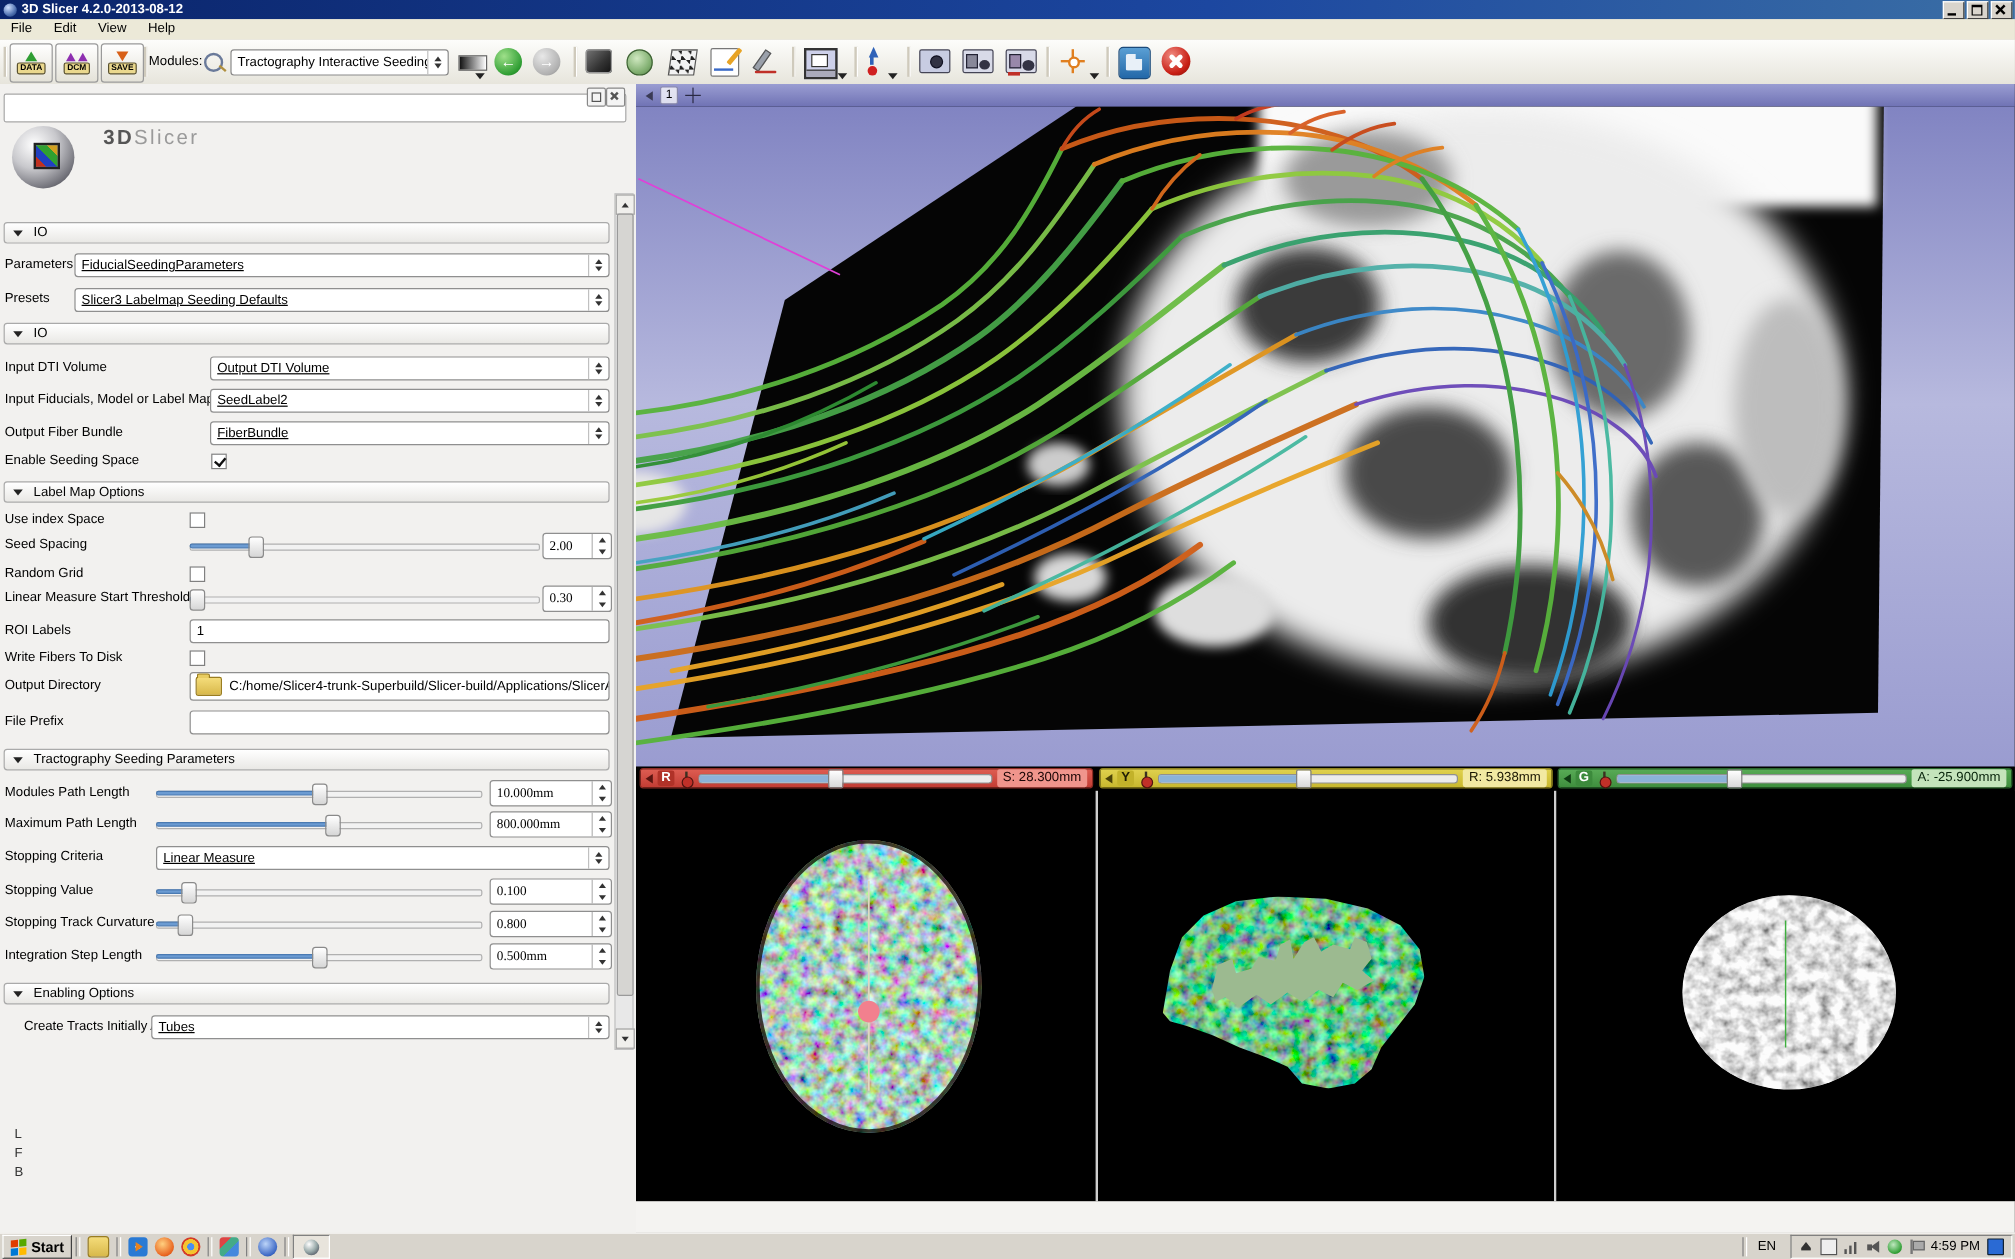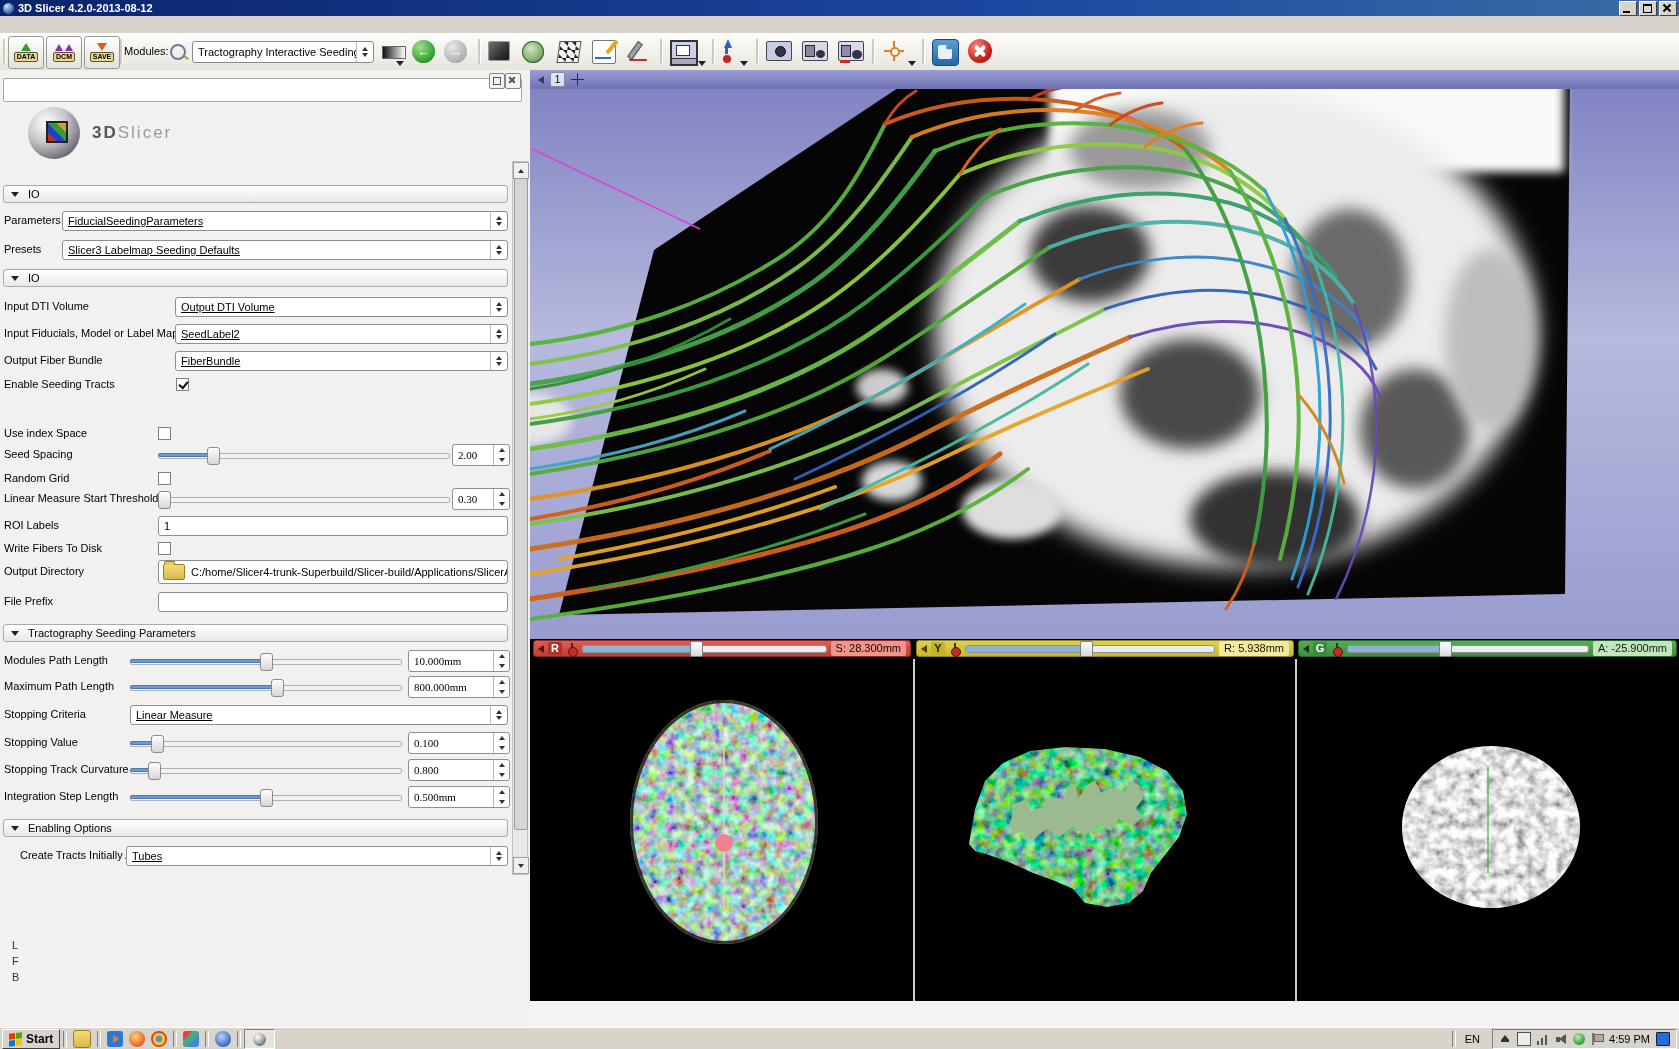--- a/index.html
+++ b/index.html
@@ -46,21 +46,21 @@
   .caret{width:0;height:0;border-left:4px solid transparent;border-right:4px solid transparent;border-top:5px solid #222;}
   .ticon{position:absolute;top:7px;}
   .circle-btn{width:23px;height:23px;border-radius:50%;display:flex;align-items:center;justify-content:center;color:#fff;font-weight:bold;font-size:13px;}
   
   #panel{position:absolute;left:0;top:70px;width:530px;height:957px;background:#f2f1ef;border-right:1px solid #b8b4a8;}
   #panel-topstrip{position:absolute;left:3px;top:8px;width:517px;height:22px;background:#fff;border:1px solid #a8a8a8;border-radius:2px;}
   .minibtn{position:absolute;top:3px;width:14px;height:14px;border:1px solid #888;border-radius:2px;background:#f4f4f4;}
   .minibtn.pop::after{content:"";position:absolute;left:3px;top:3px;width:6px;height:6px;border:1px solid #555;}
   .minibtn.cls::before,.minibtn.cls::after{content:"";position:absolute;left:2px;top:5px;width:8px;height:2px;background:#555;}
   .minibtn.cls::before{transform:rotate(45deg);} .minibtn.cls::after{transform:rotate(-45deg);}
-  #logo{position:absolute;left:28px;top:35px;height:56px;display:flex;align-items:center;gap:12px;}
+  #logo{position:absolute;left:10px;top:35px;height:56px;display:flex;gap:24px;}
   #logo-sphere{width:52px;height:52px;border-radius:50%;
     background:radial-gradient(circle at 35% 30%,#ffffff,#c8c8cc 40%,#707078 75%,#2a2a30);position:relative;}
   #logo-sphere::after{content:"";position:absolute;left:18px;top:14px;width:18px;height:18px;
     background:linear-gradient(45deg,#c03020 25%,#2040c0 25% 50%,#30a030 50% 75%,#d0a020 75%);border:2px solid #222;}
   #logo-text{font-size:17px;letter-spacing:2px;color:#9a9a9a;}
   #logo-text b{color:#555;font-weight:bold;}
   .hdr{position:absolute;left:3px;width:505px;height:18px;background:linear-gradient(#ffffff,#e9e8e5);
     border:1px solid #aaa;border-radius:3px;display:flex;align-items:center;padding-left:7px;gap:9px;box-sizing:border-box;}
   .htri{width:0;height:0;border-left:4px solid transparent;border-right:4px solid transparent;border-top:5px solid #222;}
   .plabel{position:absolute;white-space:nowrap;line-height:19px;}
@@ -146,20 +146,26 @@
       <span class="wbtn">
           <span class="glyph-res"></span>
         </span>
       <span class="wbtn">
           <span class="glyph-x1"></span>
           <span class="glyph-x2"></span>
         </span>
     </span>
   </div>
 
+  <div id="menubar">
+    <span class="menuitem">File</span>
+    <span class="menuitem">Edit</span>
+    <span class="menuitem">View</span>
+    <span class="menuitem">Help</span>
+  </div>
 
   <div id="toolbar">
     <div class="tsep" style="left:3px"></div>
     <div class="tbtn" style="left:8px">
       <span class="arr-up"></span>
       <span class="baglabel">DATA</span>
     </div>
     <div class="tbtn" style="left:46px">
       <span class="arr-dbl">
           <i></i>
@@ -294,23 +300,27 @@
         </span>
     </div>
     <span class="plabel" style="left:4px;top:281px">Output Fiber Bundle</span>
     <div class="combo" style="left:175px;top:281px;width:333px">
       <span class="ctext">FiberBundle</span>
       <span class="cbtn">
           <span class="tri-up"></span>
           <span class="tri-dn"></span>
         </span>
     </div>
-    <span class="plabel" style="left:4px;top:305px">Enable Seeding Tracts</span>
+    <span class="plabel" style="left:4px;top:305px">Enable Seeding Space</span>
     <span class="cb checked" style="left:176px;top:308px"></span>
 
+    <div class="hdr" style="top:331px">
+      <span class="htri"></span>
+      <span>Label Map Options</span>
+    </div>
     <span class="plabel" style="left:4px;top:354px">Use index Space</span>
     <span class="cb" style="left:158px;top:357px"></span>
     <span class="plabel" style="left:4px;top:375px">Seed Spacing</span>
     <div class="slider" style="left:158px;top:375px;width:292px">
       <span class="rail"></span>
         <span class="fill" style="width:19%"></span>
         <span class="knob" style="left:19%"></span>
     </div>
     <div class="spin" style="left:452px;top:374px;width:58px">
       <span class="stext">2.00</span>

